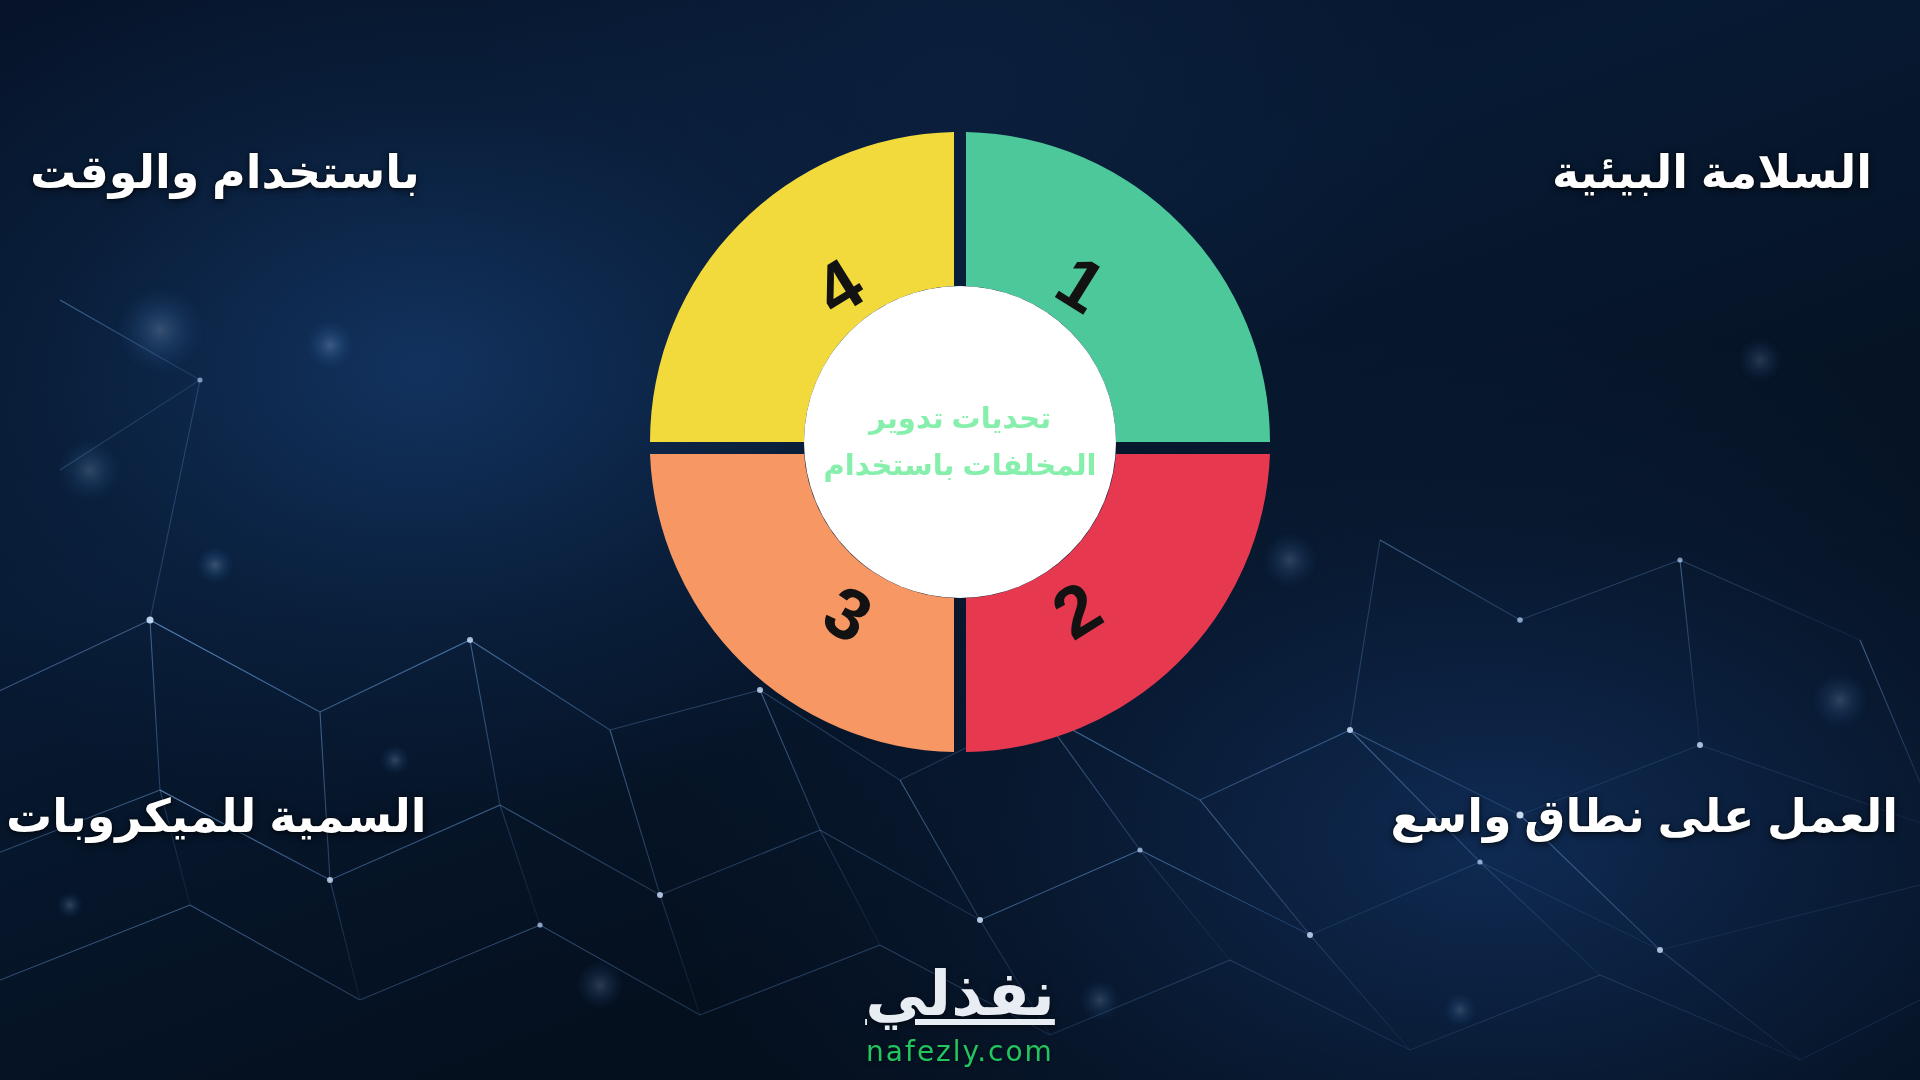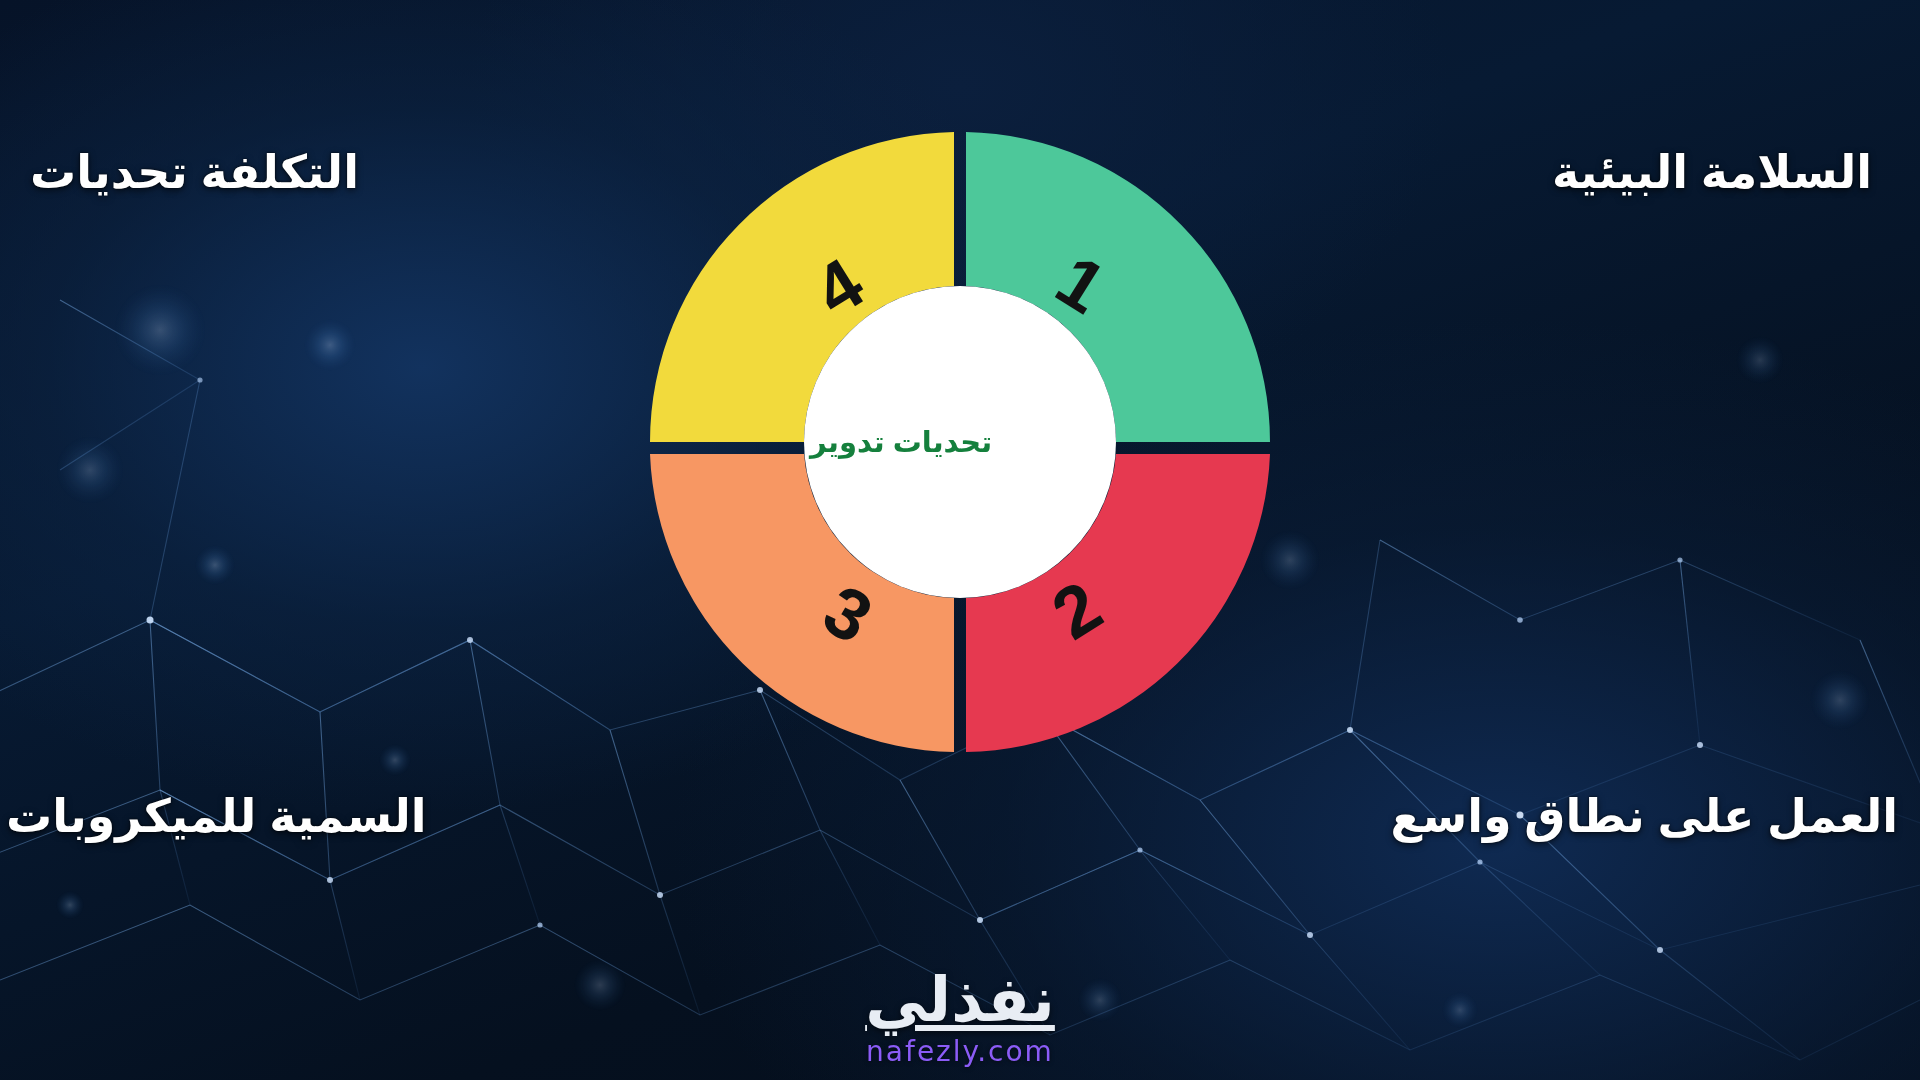--- a/index.html
+++ b/index.html
@@ -68,23 +68,23 @@
     fill: #121212;
   }
 
   
   #center-text {
     position: absolute;
     left: 50%;
     top: 50%;
     transform: translate(-50%, -50%);
     width: 300px;
-    text-align: left;
+    text-align: center;
     direction: rtl;
-    color: #15803d;
+    color: #86efac;
     font-weight: bold;
     font-size: 29px;
     line-height: 1.62;
     pointer-events: none;
   }
   #center-text div { white-space: nowrap; }
 
   
   #logo {
     position: absolute;
@@ -99,25 +99,25 @@
     font-family: "DejaVu Sans", "Liberation Sans", sans-serif;
     font-weight: bold;
     font-size: 62px;
     line-height: 1;
     letter-spacing: 6px;
     color: #e8edf4;
     text-shadow: 0 2px 6px rgba(0,0,0,0.6);
     text-decoration: underline;
   }
   #logo-domain {
-    margin-top: 4px;
+    margin-top: 10px;
     font-family: "DejaVu Sans", "Liberation Sans", sans-serif;
     font-size: 28px;
     letter-spacing: 2px;
-    color: #8b5cf6;
+    color: #22c55e;
     direction: ltr;
     text-shadow: 0 1px 4px rgba(0,0,0,0.6);
   }
 </style>
 </head>
 <body>
 
 <div id="stage">
 
   <div class="bg-base"></div>
@@ -198,21 +198,21 @@
       <circle cx="70" cy="905" r="14" fill="url(#glowdot)" opacity="0.45"></circle>
     </g>
   </svg>
 
   <div class="side-label" id="label-1">السلامة البيئية</div>
 
   <div class="side-label" id="label-2">العمل على نطاق واسع</div>
 
   <div class="side-label" id="label-3">السمية للميكروبات</div>
 
-  <div class="side-label" id="label-4">التكلفة تحديات</div>
+  <div class="side-label" id="label-4">باستخدام والوقت</div>
 
   <div id="donut-wrap">
     <svg id="donut-svg" viewBox="0 0 700 700">
 
       <path d="M 356 40 A 310 310 0 0 1 660 350 L 506 350 A 156 156 0 0 0 356 194 Z" fill="#4DC89A"></path>
 
       <path d="M 660 362 A 310 310 0 0 1 356 660 L 356 506 A 156 156 0 0 0 506 362 Z" fill="#E63950"></path>
 
       <path d="M 344 660 A 310 310 0 0 1 40 362 L 194 362 A 156 156 0 0 0 344 506 Z" fill="#F79763"></path>
 
@@ -221,20 +221,21 @@
       <circle cx="350" cy="350" r="156" fill="#FFFFFF"></circle>
 
       <text class="seg-number" x="468" y="197" text-anchor="middle" dominant-baseline="middle" transform="rotate(32 468 197)">1</text>
       <text class="seg-number" x="470" y="523" text-anchor="middle" dominant-baseline="middle" transform="rotate(-32 470 523)">2</text>
       <text class="seg-number" x="235" y="527" text-anchor="middle" dominant-baseline="middle" transform="rotate(30 235 527)">3</text>
       <text class="seg-number" x="232" y="200" text-anchor="middle" dominant-baseline="middle" transform="rotate(-32 232 200)">4</text>
     </svg>
 
     <div id="center-text">
       <div>تحديات تدوير</div>
+      <div>المخلفات باستخدام</div>
     </div>
   </div>
 
   <div id="logo">
     <div id="logo-mark">نفذلي</div>
     <div id="logo-domain">nafezly.com</div>
   </div>
 
 </div>
 

